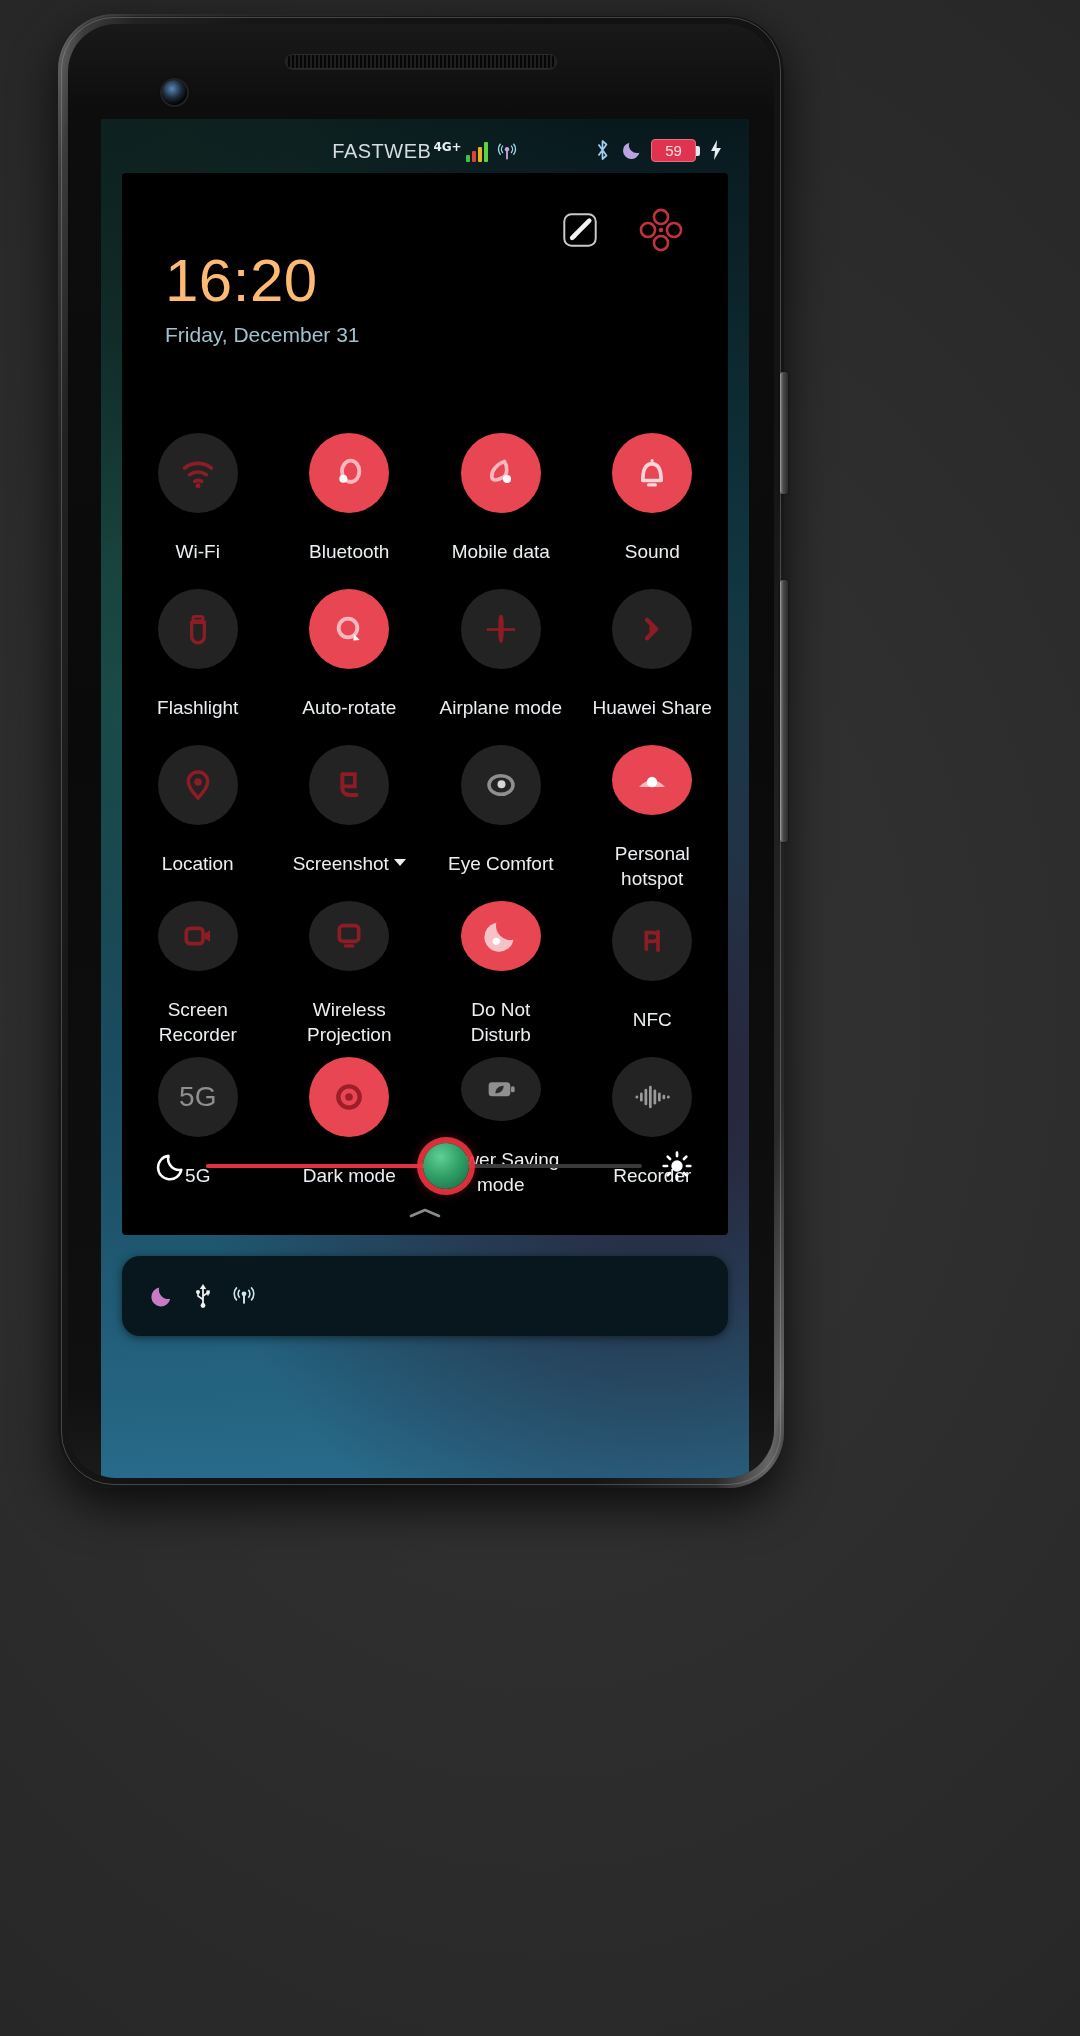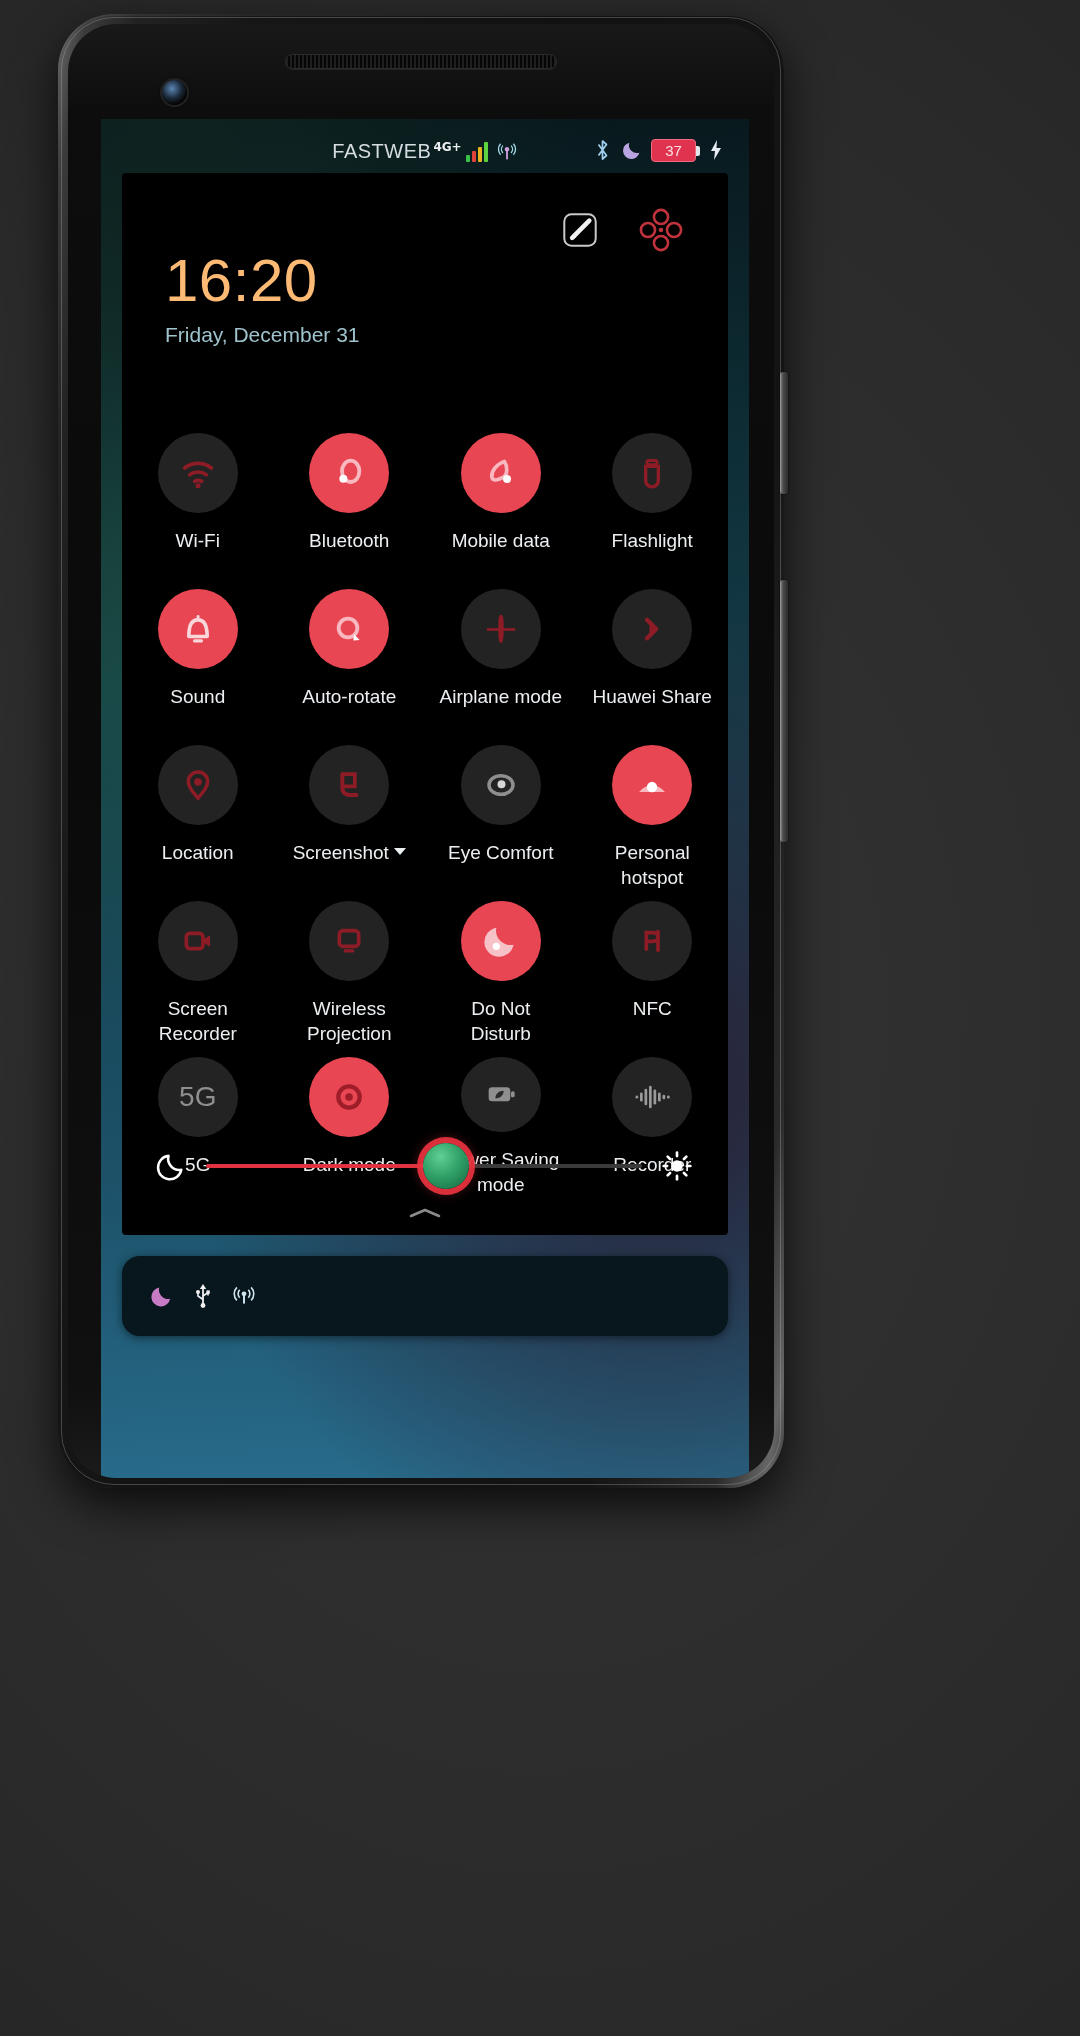--- a/index.html
+++ b/index.html
@@ -106,21 +106,21 @@
   .tile{ display:flex; flex-direction:column; align-items:center;
     padding-top:10px; height:156px; }
   .tile.r5{ height:150px; }
   .bubble{
     width:80px; height:80px; border-radius:50%;
     background:#232323; display:flex; align-items:center; justify-content:center;
     position:relative;
   }
   .bubble.on{ background:#e94653; }
   .tile-label{
-    margin-top:15px; font-size:19px; color:#eceff1; text-align:center;
+    margin-top:26px; font-size:19px; color:#eceff1; text-align:center;
     line-height:1.32; font-family:"Liberation Sans", sans-serif; max-width:150px;
   }
   .caret{ display:inline-block; margin-left:5px; border-left:6px solid transparent;
     border-right:6px solid transparent; border-top:7px solid #eceff1;
     vertical-align:middle; position:relative; top:-2px; }
 
   
   .bright{
     position:absolute; left:0; bottom:52px; width:100%;
     display:flex; align-items:center; gap:18px; padding:0 34px;
@@ -189,21 +189,21 @@
             <svg width="19" height="22" viewBox="0 0 16 22">
               <path d="M4 5.5 L12 16.5 L8 20 L8 2 L12 5.5 L4 16.5" stroke="#9fd0f0" stroke-width="1.7" fill="none" stroke-linejoin="round"></path>
             </svg>
           </span>
           <span>
             <svg width="21" height="21" viewBox="0 0 24 24">
               <path d="M21 14.5A9.2 9.2 0 0 1 9.5 3 9.5 9.5 0 1 0 21 14.5z" fill="#b9a3e0"></path>
             </svg>
           </span>
           <span class="batt">
-            <span>37</span>
+            <span>59</span>
           </span>
           <span style="margin-left:4px">
             <svg width="14" height="22" viewBox="0 0 12 22">
               <path d="M7 1 L1 12 L5 12 L4 21 L11 9 L6.5 9 Z" fill="#e6ecf0"></path>
             </svg>
           </span>
         </div>
       </div>
 
       <div class="qs-panel">
@@ -260,38 +260,38 @@
             <div class="bubble on">
               <svg width="40" height="40" viewBox="0 0 24 24">
                 <path d="M14 5 C9 7 6 11 6.5 14.5 C7 17 10 16.5 13.5 14.5 C16 13 16 8 14 5 Z" stroke="#f7b9bf" stroke-width="2.2" fill="none" stroke-linejoin="round"></path>
                 <circle cx="15.6" cy="15.6" r="2.4" fill="#fff"></circle>
               </svg>
             </div>
             <div class="tile-label">Mobile data</div>
           </div>
 
           <div class="tile">
-            <div class="bubble">
-              <svg width="40" height="40" viewBox="0 0 24 24">
-                <rect x="9" y="4.5" width="6" height="2.6" rx="1" stroke="#8e1c26" stroke-width="1.8" fill="none"></rect>
-                <path d="M8.2 8 L15.8 8 L15.8 16.5 A3.8 3.8 0 0 1 8.2 16.5 Z" stroke="#8e1c26" stroke-width="2" fill="none"></path>
-              </svg>
-            </div>
-            <div class="tile-label">Flashlight</div>
-          </div>
-
-          <div class="tile">
             <div class="bubble on">
               <svg width="40" height="40" viewBox="0 0 24 24">
                 <path d="M6.5 16.5 C6.5 11 7.5 6.5 12 6.5 C16.5 6.5 17.5 11 17.5 16.5 Z" stroke="#f9d6da" stroke-width="2.2" fill="none" stroke-linejoin="round"></path>
                 <rect x="9" y="18.2" width="6" height="1.9" rx=".9" fill="#f9d6da"></rect>
                 <rect x="11.2" y="3.6" width="1.7" height="2.6" rx=".8" fill="#f9d6da"></rect>
               </svg>
             </div>
             <div class="tile-label">Sound</div>
+          </div>
+
+          <div class="tile">
+            <div class="bubble">
+              <svg width="40" height="40" viewBox="0 0 24 24">
+                <rect x="9" y="4.5" width="6" height="2.6" rx="1" stroke="#8e1c26" stroke-width="1.8" fill="none"></rect>
+                <path d="M8.2 8 L15.8 8 L15.8 16.5 A3.8 3.8 0 0 1 8.2 16.5 Z" stroke="#8e1c26" stroke-width="2" fill="none"></path>
+              </svg>
+            </div>
+            <div class="tile-label">Flashlight</div>
           </div>
 
           <div class="tile">
             <div class="bubble on">
               <svg width="40" height="40" viewBox="0 0 24 24">
                 <circle cx="11.4" cy="11.4" r="5.6" stroke="#f7b9bf" stroke-width="2.3" fill="none"></circle>
                 <path d="M15 15.2 L18.4 18.6 L14.6 18.9 Z" fill="#fff"></path>
               </svg>
             </div>
             <div class="tile-label">Auto-rotate</div>

